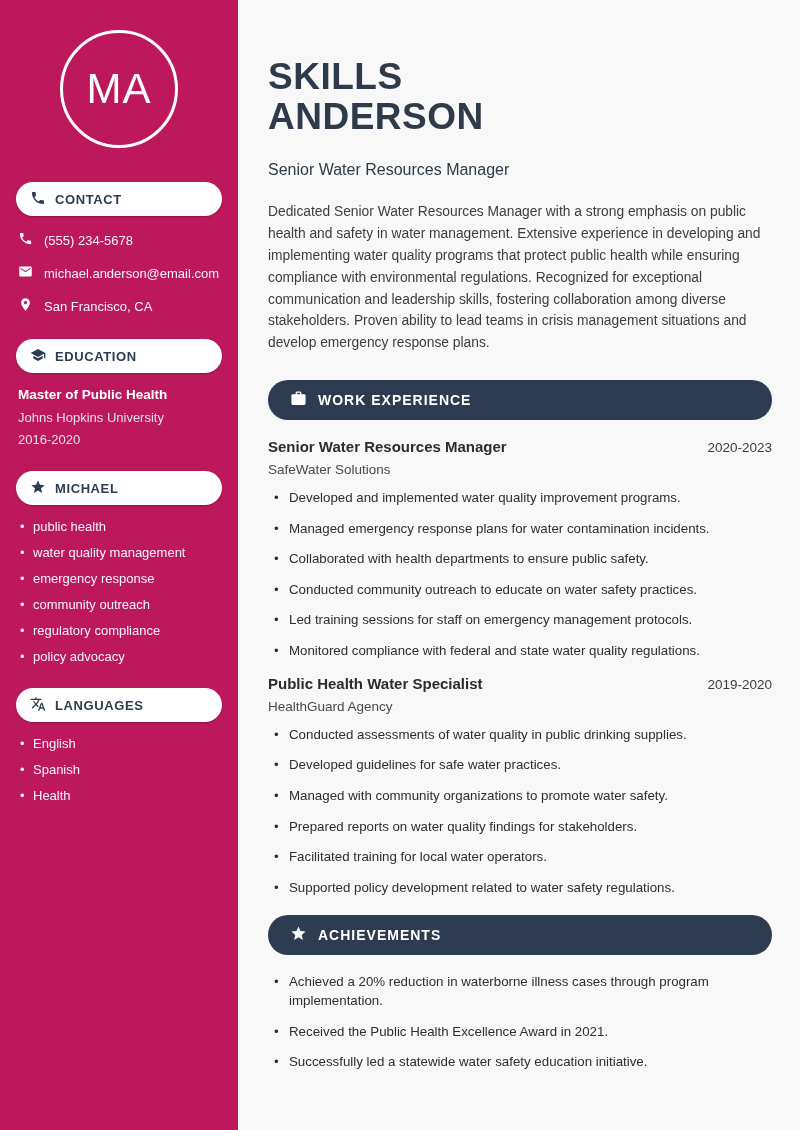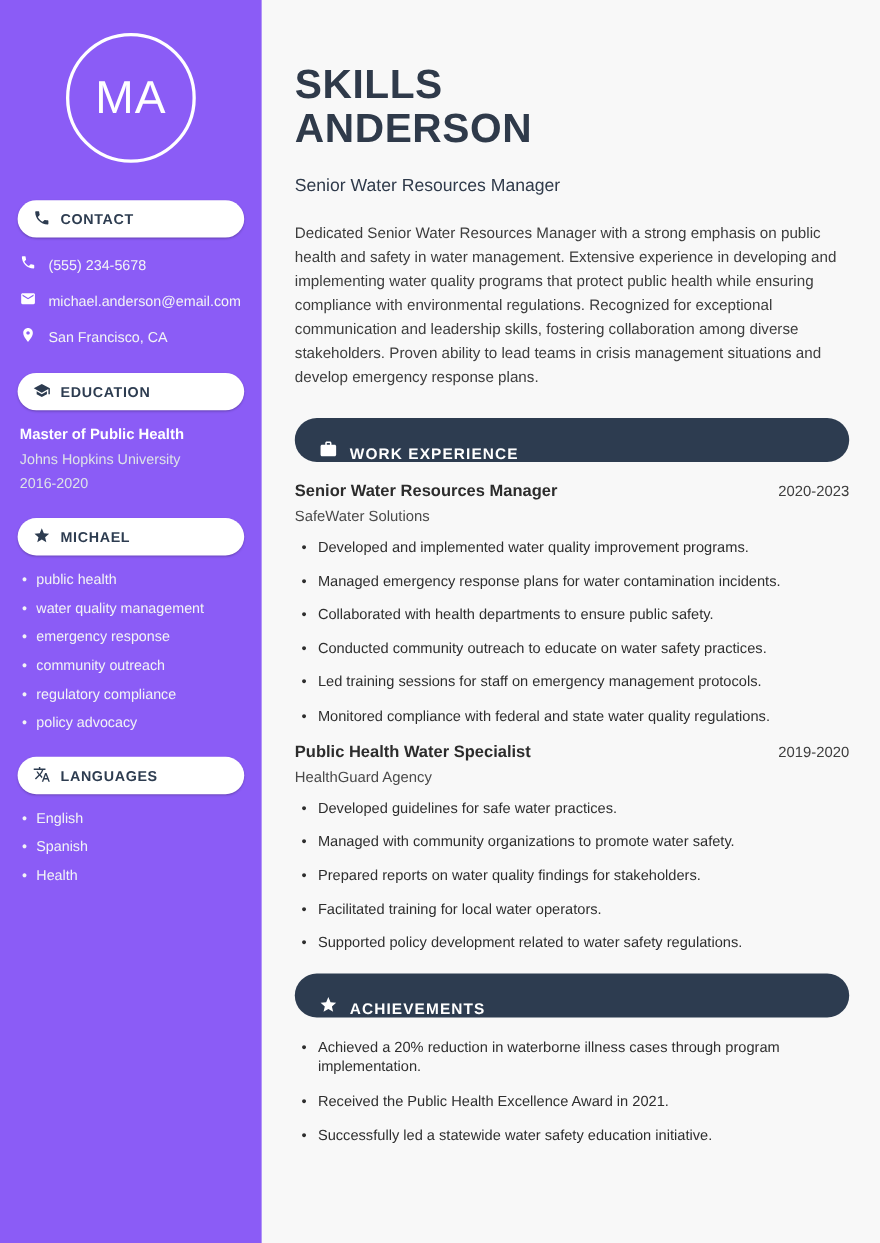--- a/index.html
+++ b/index.html
@@ -7,21 +7,21 @@
   body {
     width: 800px; height: 1130px;
     font-family: "Liberation Sans", sans-serif;
     background: #ffffff;
   }
   .page { display: flex; width: 800px; height: 1130px; }
 
   
   .sidebar {
     width: 238px; flex-shrink: 0;
-    background: #8b5cf6; color: #fff;
+    background: #be185d; color: #fff;
     padding: 30px 16px 20px 16px;
   }
   .avatar-wrap { display: flex; justify-content: center; margin-bottom: 34px; }
   .avatar {
     width: 118px; height: 118px; border-radius: 50%;
     border: 3px solid #ffffff;
     display: flex; align-items: center; justify-content: center;
     font-size: 42px; color: #ffffff; letter-spacing: 1px; font-weight: 400;
   }
   .side-pill {
@@ -65,21 +65,21 @@
   .job-title-sub {
     font-size: 16px; color: #2f3a4a; margin-top: 12px; font-weight: 400;
   }
   .summary {
     font-size: 13.8px; color: #3d3d3d; line-height: 1.58;
     margin-top: 22px;
   }
   .section-pill {
     background: #2d3c50; color: #ffffff;
     border-radius: 22px; height: 40px;
-    display: flex; align-items: flex-end; gap: 11px;
+    display: flex; align-items: center; gap: 11px;
     padding: 0 22px;
     font-weight: bold; font-size: 14px; letter-spacing: 1px;
     margin: 26px 0 18px 0;
   }
   .section-pill svg { width: 17px; height: 17px; fill: #ffffff; flex-shrink: 0; }
 
   .job-head {
     display: flex; justify-content: space-between; align-items: baseline;
     margin-top: 10px;
   }
@@ -204,20 +204,21 @@
       </ul>
     </div>
 
     <div style="margin-top:14px;">
       <div class="job-head">
         <span class="job-name">Public Health Water Specialist</span>
         <span class="job-dates">2019-2020</span>
       </div>
       <div class="job-company">HealthGuard Agency</div>
       <ul class="bullets">
+        <li>Conducted assessments of water quality in public drinking supplies.</li>
         <li>Developed guidelines for safe water practices.</li>
         <li>Managed with community organizations to promote water safety.</li>
         <li>Prepared reports on water quality findings for stakeholders.</li>
         <li>Facilitated training for local water operators.</li>
         <li>Supported policy development related to water safety regulations.</li>
       </ul>
     </div>
 
     <div class="section-pill" style="margin-top:18px;">
       <span><svg viewBox="0 0 24 24">

